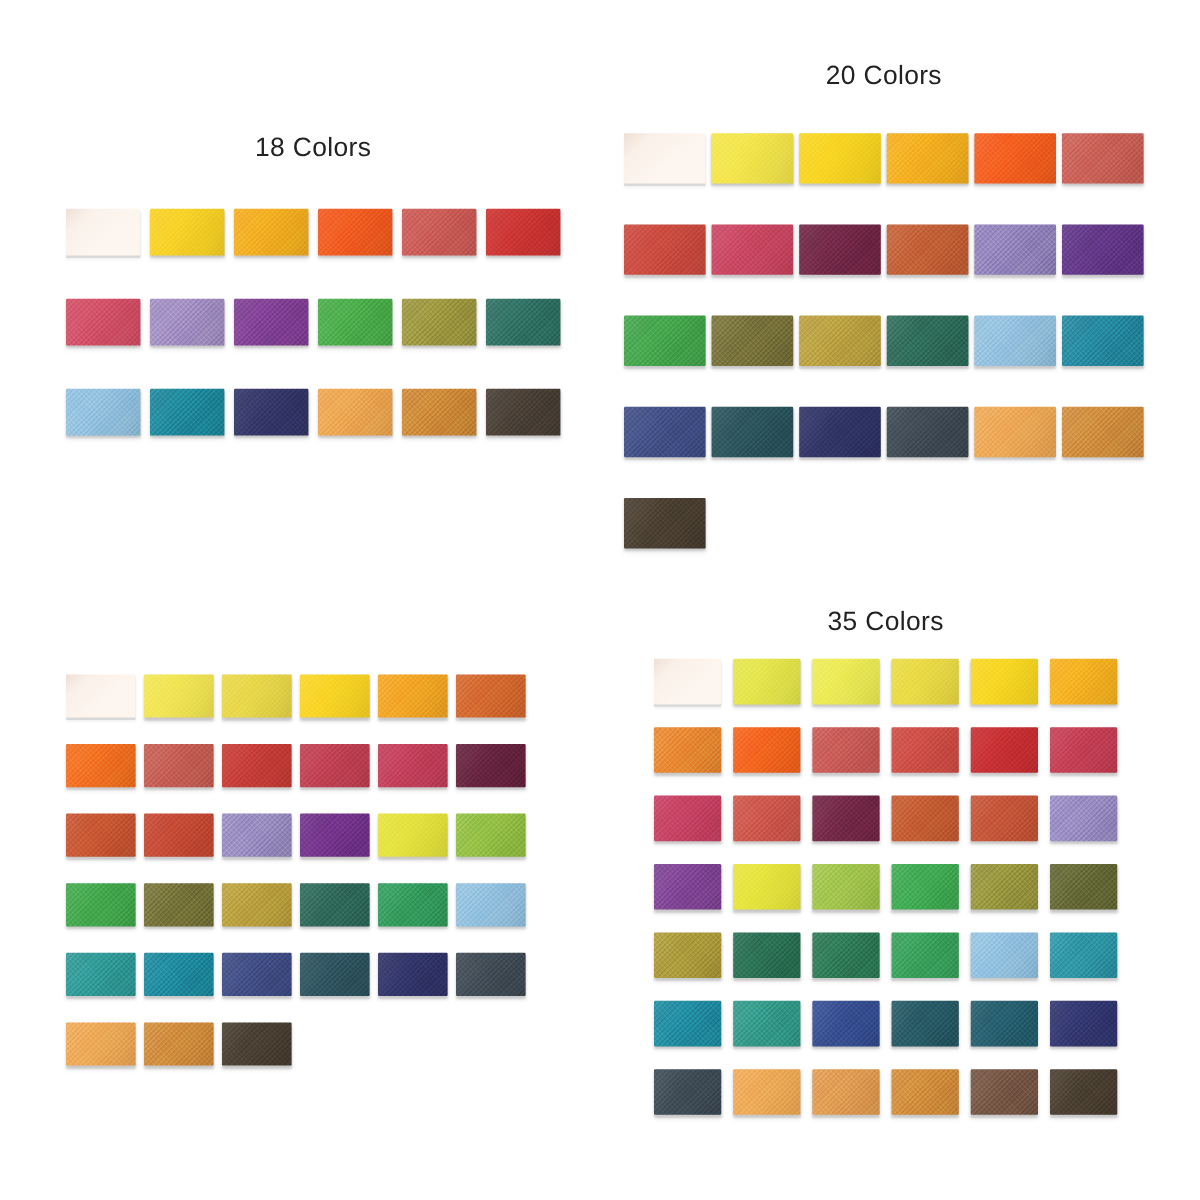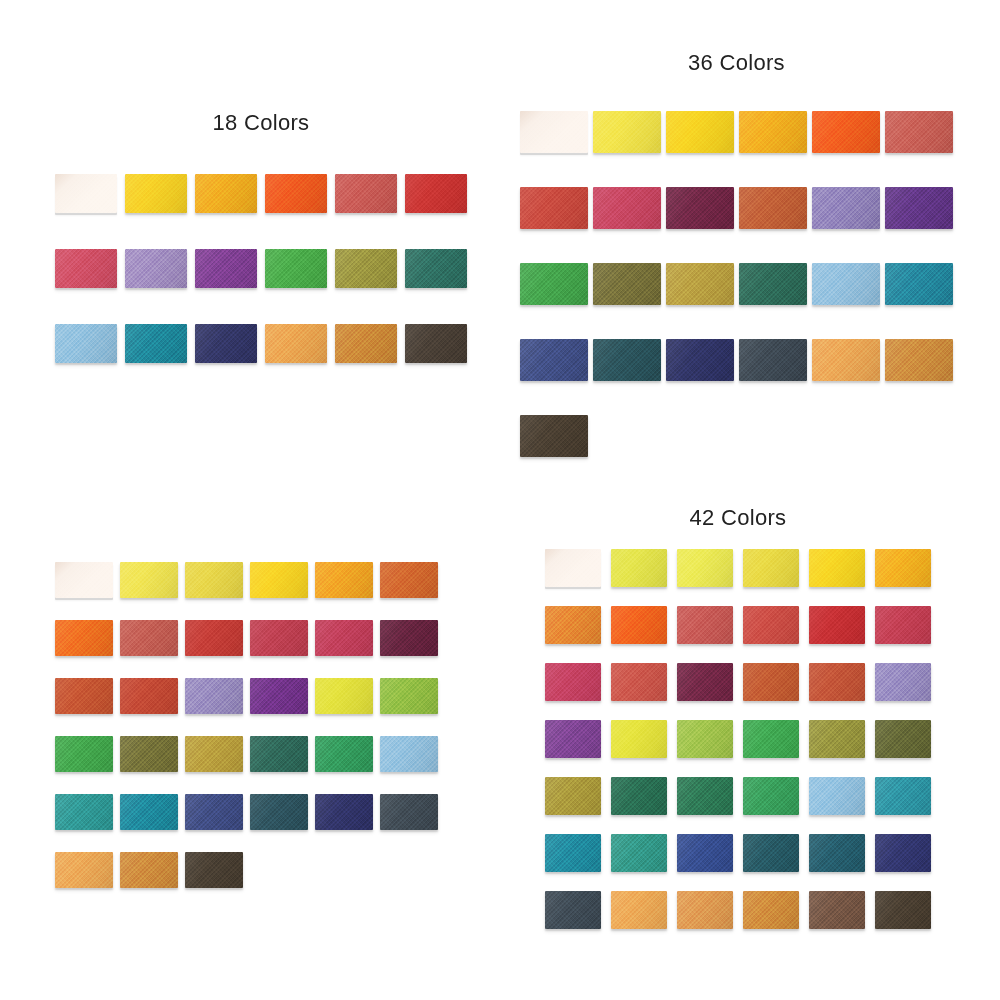--- a/index.html
+++ b/index.html
@@ -126,21 +126,21 @@
         <div class="swatch" title="deep-teal-green" style="width: 62px; height: 39px; background-color: rgb(43, 106, 93);"></div>
         <div class="swatch" title="sky-blue" style="width: 62px; height: 39px; background-color: rgb(139, 190, 222);"></div>
         <div class="swatch" title="teal-blue" style="width: 62px; height: 39px; background-color: rgb(27, 129, 150);"></div>
         <div class="swatch" title="navy-indigo" style="width: 62px; height: 39px; background-color: rgb(47, 50, 97);"></div>
         <div class="swatch" title="light-ochre" style="width: 62px; height: 39px; background-color: rgb(237, 161, 75);"></div>
         <div class="swatch" title="burnt-ochre" style="width: 62px; height: 39px; background-color: rgb(204, 130, 51);"></div>
         <div class="swatch" title="dark-brown" style="width: 62px; height: 39px; background-color: rgb(68, 58, 49);"></div>
       </div>
     </div>
     <div class="panel" style="left: 520px; top: 50px; width: 433px;">
-      <div class="panel-title" style="font-size: 22px; width: 433px;">36 Colors</div>
+      <div class="panel-title" style="font-size: 22px; width: 433px;">20 Colors</div>
       <div class="swatch-grid" style="margin-top: 35px; width: 433px; gap: 34px 5px;">
         <div class="swatch blank" title="white" style="width: 68px; height: 42px; background-color: rgb(253, 245, 238);"></div>
         <div class="swatch" title="lemon-yellow" style="width: 68px; height: 42px; background-color: rgb(243, 228, 70);"></div>
         <div class="swatch" title="golden-yellow" style="width: 68px; height: 42px; background-color: rgb(248, 210, 30);"></div>
         <div class="swatch" title="amber" style="width: 68px; height: 42px; background-color: rgb(244, 171, 28);"></div>
         <div class="swatch" title="vivid-orange" style="width: 68px; height: 42px; background-color: rgb(244, 88, 27);"></div>
         <div class="swatch" title="brick-rose" style="width: 68px; height: 42px; background-color: rgb(199, 90, 81);"></div>
         <div class="swatch" title="scarlet-red" style="width: 68px; height: 42px; background-color: rgb(200, 69, 58);"></div>
         <div class="swatch" title="rose-red" style="width: 68px; height: 42px; background-color: rgb(199, 65, 92);"></div>
         <div class="swatch" title="plum-maroon" style="width: 68px; height: 42px; background-color: rgb(107, 35, 65);"></div>
@@ -193,21 +193,21 @@
         <div class="swatch" title="slate-blue" style="width: 58px; height: 36px; background-color: rgb(59, 72, 125);"></div>
         <div class="swatch" title="dark-teal" style="width: 58px; height: 36px; background-color: rgb(42, 78, 89);"></div>
         <div class="swatch" title="navy-indigo" style="width: 58px; height: 36px; background-color: rgb(45, 48, 99);"></div>
         <div class="swatch" title="charcoal-blue" style="width: 58px; height: 36px; background-color: rgb(59, 70, 79);"></div>
         <div class="swatch" title="light-ochre" style="width: 58px; height: 36px; background-color: rgb(237, 164, 81);"></div>
         <div class="swatch" title="burnt-ochre" style="width: 58px; height: 36px; background-color: rgb(206, 133, 56);"></div>
         <div class="swatch" title="dark-brown" style="width: 58px; height: 36px; background-color: rgb(68, 58, 46);"></div>
       </div>
     </div>
     <div class="panel" style="left: 545px; top: 505px; width: 386px;">
-      <div class="panel-title" style="font-size: 22px; width: 386px;">42 Colors</div>
+      <div class="panel-title" style="font-size: 22px; width: 386px;">35 Colors</div>
       <div class="swatch-grid" style="margin-top: 18px; width: 386px; gap: 19px 10px;">
         <div class="swatch blank" title="white" style="width: 56px; height: 38px; background-color: rgb(253, 245, 238);"></div>
         <div class="swatch" title="pale-lime" style="width: 56px; height: 38px; background-color: rgb(228, 228, 71);"></div>
         <div class="swatch" title="pale-lemon" style="width: 56px; height: 38px; background-color: rgb(236, 234, 79);"></div>
         <div class="swatch" title="soft-yellow" style="width: 56px; height: 38px; background-color: rgb(233, 216, 63);"></div>
         <div class="swatch" title="golden-yellow" style="width: 56px; height: 38px; background-color: rgb(248, 212, 31);"></div>
         <div class="swatch" title="amber" style="width: 56px; height: 38px; background-color: rgb(245, 173, 29);"></div>
         <div class="swatch" title="light-orange" style="width: 56px; height: 38px; background-color: rgb(232, 129, 46);"></div>
         <div class="swatch" title="vivid-orange" style="width: 56px; height: 38px; background-color: rgb(244, 93, 26);"></div>
         <div class="swatch" title="brick-rose" style="width: 56px; height: 38px; background-color: rgb(198, 84, 80);"></div>

